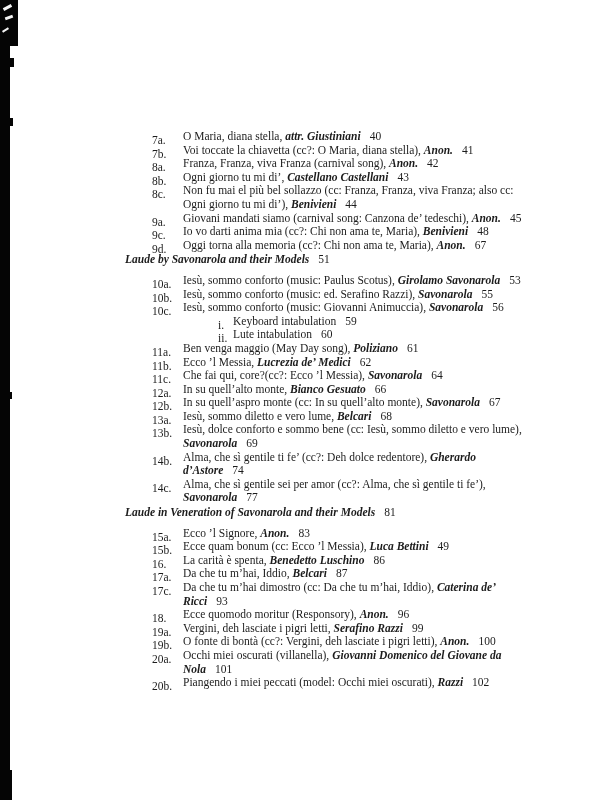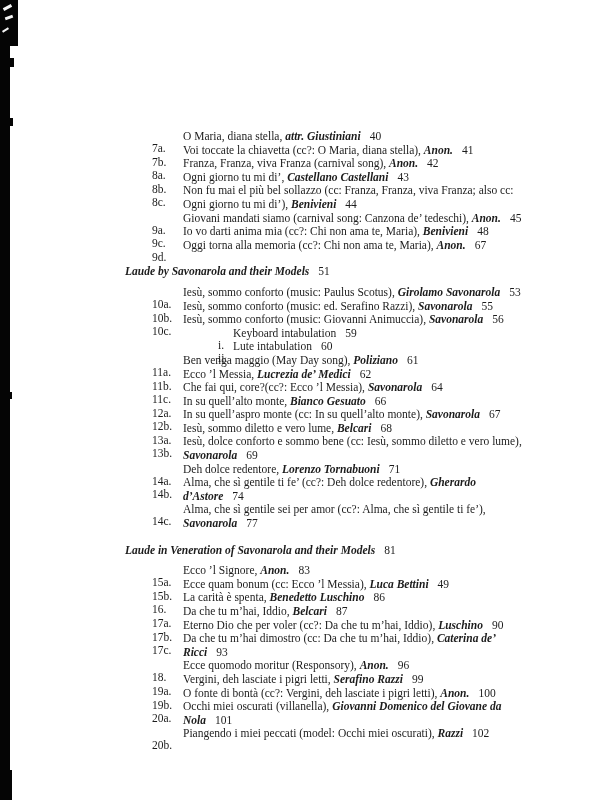--- a/index.html
+++ b/index.html
@@ -54,31 +54,31 @@
     font-size: 11.5px;
     line-height: 13.6px;
   }
   .item {
     position: relative;
     padding-left: 31px;
   }
   .item .num {
     position: absolute;
     left: 0;
-    top: 12px;
+    top: 4px;
     text-align: right;
   }
   .item.sub {
     padding-left: 81px;
   }
   .item.sub .num {
     left: 66px;
   }
   .section-heading {
-    margin: 13px 0 7px -27px;
+    margin: 1px 0 7px -27px;
   }
   .section-heading em {
     font-style: italic;
   }
   .pageno {
     margin-left: 9px;
     white-space: nowrap;
   }
   em { font-style: italic; font-weight: bold; }
 </style>
@@ -112,29 +112,27 @@
       <div class="item"><span class="num">10c.</span><span><span>Iesù, sommo conforto (music: Giovanni Animuccia), </span><em>Savonarola</em></span><span class="pageno">56</span></div>
       <div class="item sub"><span class="num">i.</span><span><span>Keyboard intabulation</span></span><span class="pageno">59</span></div>
       <div class="item sub"><span class="num">ii.</span><span><span>Lute intabulation</span></span><span class="pageno">60</span></div>
       <div class="item"><span class="num">11a.</span><span><span>Ben venga maggio (May Day song), </span><em>Poliziano</em></span><span class="pageno">61</span></div>
       <div class="item"><span class="num">11b.</span><span><span>Ecco ’l Messia, </span><em>Lucrezia de’ Medici</em></span><span class="pageno">62</span></div>
       <div class="item"><span class="num">11c.</span><span><span>Che fai qui, core?(cc?: Ecco ’l Messia), </span><em>Savonarola</em></span><span class="pageno">64</span></div>
       <div class="item"><span class="num">12a.</span><span><span>In su quell’alto monte, </span><em>Bianco Gesuato</em></span><span class="pageno">66</span></div>
       <div class="item"><span class="num">12b.</span><span><span>In su quell’aspro monte (cc: In su quell’alto monte), </span><em>Savonarola</em></span><span class="pageno">67</span></div>
       <div class="item"><span class="num">13a.</span><span><span>Iesù, sommo diletto e vero lume, </span><em>Belcari</em></span><span class="pageno">68</span></div>
       <div class="item"><span class="num">13b.</span><span><span>Iesù, dolce conforto e sommo bene (cc: Iesù, sommo diletto e vero lume), </span><em>Savonarola</em></span><span class="pageno">69</span></div>
-      <div class="item"><span class="num">14a.</span><span><span>Deh dolce redentore, </span><em>Lorenzo Tornabuoni</em></span><span class="pageno">71</span></div>
       <div class="item"><span class="num">14b.</span><span><span>Alma, che sì gentile ti fe’ (cc?: Deh dolce redentore), </span><em>Gherardo d’Astore</em></span><span class="pageno">74</span></div>
       <div class="item"><span class="num">14c.</span><span><span>Alma, che sì gentile sei per amor (cc?: Alma, che sì gentile ti fe’), </span><em>Savonarola</em></span><span class="pageno">77</span></div>
       <div class="section-heading"><em>Laude in Veneration of Savonarola and their Models</em><span class="pageno">81</span></div>
       <div class="item"><span class="num">15a.</span><span><span>Ecco ’l Signore, </span><em>Anon.</em></span><span class="pageno">83</span></div>
       <div class="item"><span class="num">15b.</span><span><span>Ecce quam bonum (cc: Ecco ’l Messia), </span><em>Luca Bettini</em></span><span class="pageno">49</span></div>
       <div class="item"><span class="num">16.</span><span><span>La carità è spenta, </span><em>Benedetto Luschino</em></span><span class="pageno">86</span></div>
       <div class="item"><span class="num">17a.</span><span><span>Da che tu m’hai, Iddio, </span><em>Belcari</em></span><span class="pageno">87</span></div>
-      <div class="item"><span class="num">17b.</span><span><span>Eterno Dio che per voler (cc?: Da che tu m’hai, Iddio), </span><em>Luschino</em></span><span class="pageno">90</span></div>
       <div class="item"><span class="num">17c.</span><span><span>Da che tu m’hai dimostro (cc: Da che tu m’hai, Iddio), </span><em>Caterina de’ Ricci</em></span><span class="pageno">93</span></div>
       <div class="item"><span class="num">18.</span><span><span>Ecce quomodo moritur (Responsory), </span><em>Anon.</em></span><span class="pageno">96</span></div>
       <div class="item"><span class="num">19a.</span><span><span>Vergini, deh lasciate i pigri letti, </span><em>Serafino Razzi</em></span><span class="pageno">99</span></div>
       <div class="item"><span class="num">19b.</span><span><span>O fonte di bontà (cc?: Vergini, deh lasciate i pigri letti), </span><em>Anon.</em></span><span class="pageno">100</span></div>
       <div class="item"><span class="num">20a.</span><span><span>Occhi miei oscurati (villanella), </span><em>Giovanni Domenico del Giovane da Nola</em></span><span class="pageno">101</span></div>
       <div class="item"><span class="num">20b.</span><span><span>Piangendo i miei peccati (model: Occhi miei oscurati), </span><em>Razzi</em></span><span class="pageno">102</span></div>
     </main>
 
 </div>
 

